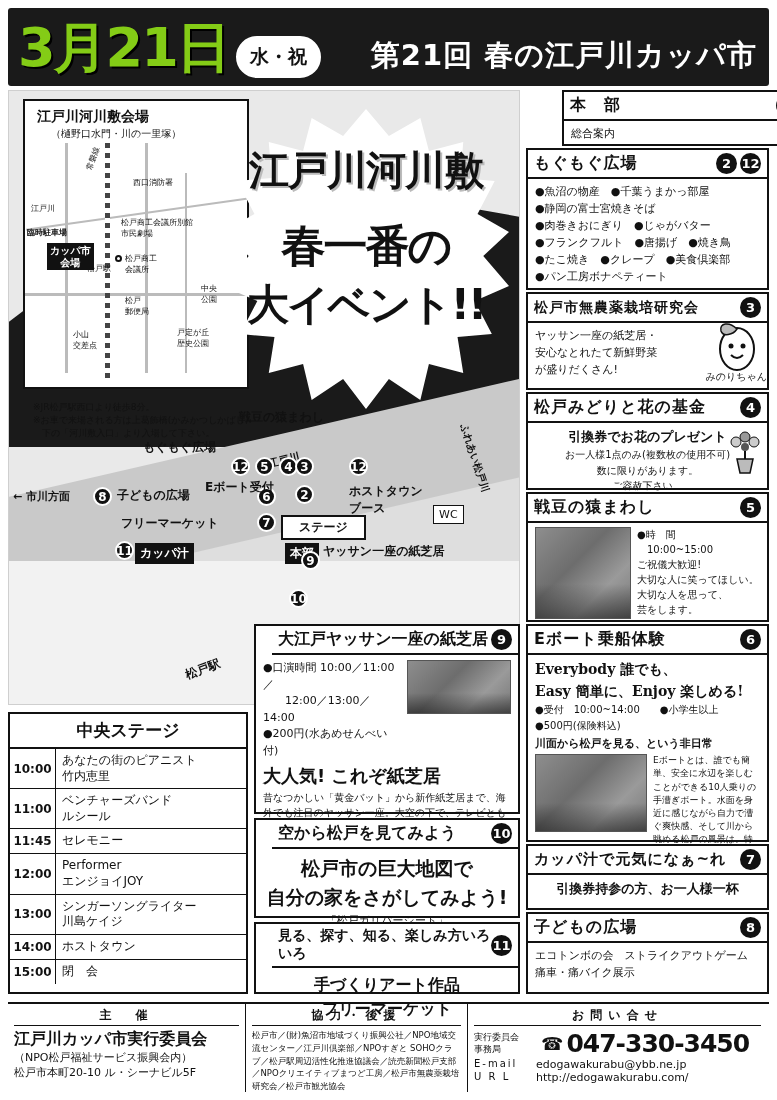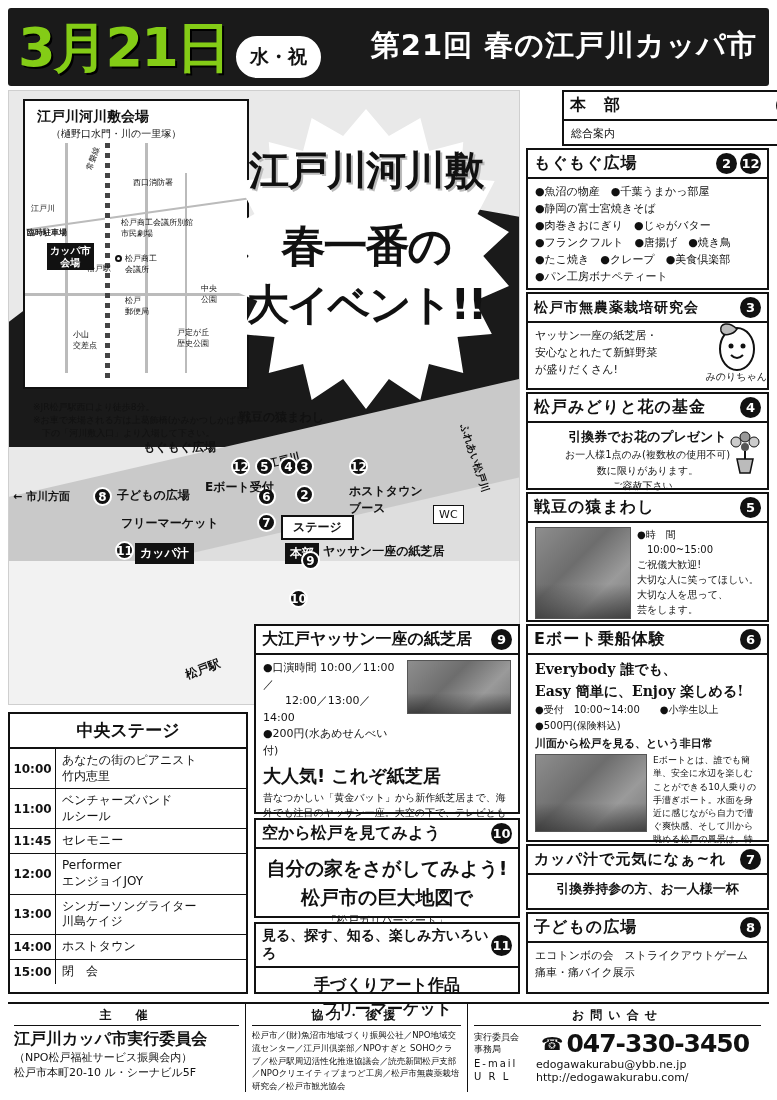--- a/index.html
+++ b/index.html
@@ -26,21 +26,21 @@
     font-family:"DejaVu Sans", sans-serif;
     text-shadow:2px 2px 0 #000;
   }
   .hdr-daybadge {
     position:absolute; left:228px; top:28px;
     background:#fff; color:#111; border-radius:22px;
     padding:6px 12px; font-size:19px; font-weight:bold;
     border:2px solid #fff;
   }
   .hdr-title {
-    position:absolute; right:12px; top:18px;
+    position:absolute; right:12px; top:28px;
     color:#fff; font-size:29px; font-weight:bold; letter-spacing:1px;
   }
 
   
   .maparea {
     position:absolute; left:8px; top:90px; width:512px; height:615px;
     background:#e9e9e9;
     overflow:hidden;
     border:1px solid #cfcfcf;
   }
@@ -129,21 +129,21 @@
     display:flex; align-items:center; justify-content:center;
     border:2px solid #fff;
   }
   .mlbl { position:absolute; font-size:12px; font-weight:bold; color:#111; }
   .tagbox {
     position:absolute; background:#111; color:#fff; font-size:12px; font-weight:bold;
     padding:2px 5px;
   }
   .stagebox {
     position:absolute; background:#fff; border:2px solid #111; font-size:12px;
-    font-weight:bold; padding:2px 10px;
+    font-weight:bold; padding:2px 16px;
   }
   .wcbox {
     position:absolute; background:#fff; border:1px solid #111; font-size:11px;
     padding:2px 5px; font-weight:normal;
   }
   .arrow-left { position:absolute; font-size:11px; font-weight:bold; }
 
   
   .stagetable {
     position:absolute; left:8px; top:712px; width:240px; height:282px;
@@ -162,21 +162,21 @@
   }
   .stname { padding:4px 6px; font-size:12px; line-height:1.3; }
 
   
   .cbox {
     position:absolute; left:254px; width:266px;
     border:2px solid #111; background:#fff;
   }
   .cbox-h {
     display:flex; align-items:center; justify-content:space-between;
-    border-bottom:2px solid #111; padding:3px 6px;
+    border-bottom:2px solid #111; padding:3px 6px;margin-left:16px;
   }
   .cbox-h .t { font-size:16px; font-weight:bold; }
   .numcirc {
     width:21px; height:21px; border-radius:50%; background:#111; color:#fff;
     font-size:13px; font-weight:bold; display:flex; align-items:center; justify-content:center;
     flex:none;
   }
   .cbody { padding:5px 7px; font-size:11px; line-height:1.5; }
 
   .photo {
@@ -373,22 +373,22 @@
       <div style="font-size:10px;line-height:1.45;">昔なつかしい「黄金バット」から新作紙芝居まで、海外でも注目のヤッサン一座。大空の下で、テレビとも絵本とも違う紙芝居ならではの“場”をぜひ体感してください。</div>
     </div>
   </div>
 
   <div class="cbox" style="top:818px; height:100px;">
     <div class="cbox-h">
       <span class="t">空から松戸を見てみよう</span>
       <span class="numcirc">10</span>
     </div>
     <div class="cbody ctr">
+      <div class="bold" style="font-size:19px;">松戸市の巨大地図で</div>
       <div class="bold" style="font-size:19px;">自分の家をさがしてみよう!</div>
-      <div class="bold" style="font-size:19px;">松戸市の巨大地図で</div>
       <div style="font-size:11px;margin-top:2px;">「松戸ガリバーシート」</div>
       <div style="font-size:11px;">大成哲雄+聖徳大学大成ゼミ</div>
     </div>
   </div>
 
   <div class="cbox" style="top:922px; height:72px;">
     <div class="cbox-h">
       <span class="t" style="font-size:14px;">見る、探す、知る、楽しみ方いろいろ</span>
       <span class="numcirc">11</span>
     </div>

